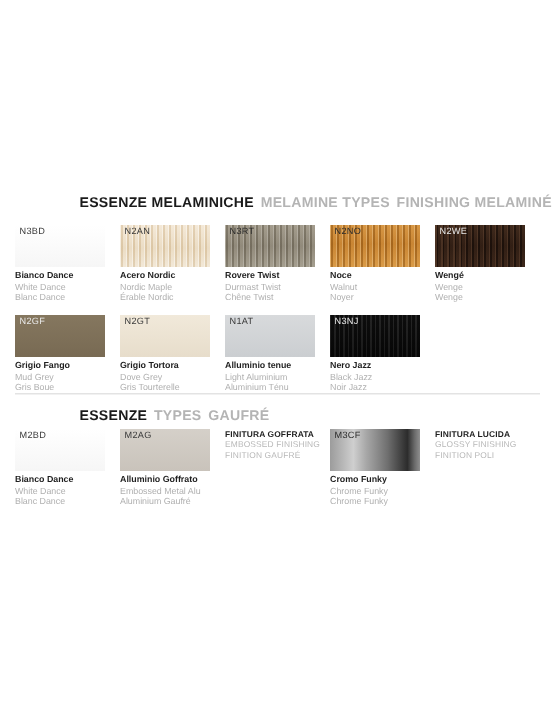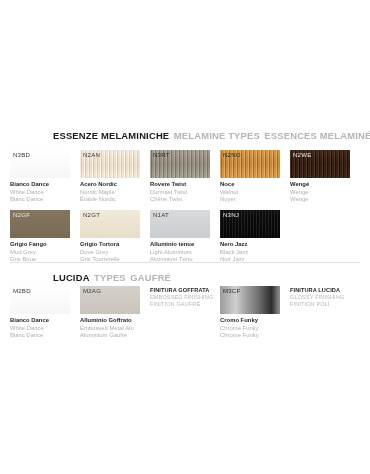--- a/index.html
+++ b/index.html
@@ -128,21 +128,21 @@
   }
 </style>
 </head>
 <body>
 
 <div class="sheet">
 
   <div class="section-head" style="left:10px;top:126px;">
     <span class="it">ESSENZE MELAMINICHE</span>
     <span class="en">MELAMINE TYPES</span>
-    <span class="fr">ESSENCES MELAMINÉ</span>
+    <span class="fr">FINISHING MELAMINÉ</span>
   </div>
 
   <div class="cell" style="left:10px;top:150px;">
     <div class="swatch tex-white">
       <span class="code">N3BD</span>
     </div>
     <div class="names">
       <div class="n1">Bianco Dance</div>
       <div class="n2">White Dance</div>
       <div class="n3">Blanc Dance</div>
@@ -233,21 +233,21 @@
     <div class="names">
       <div class="n1">Nero Jazz</div>
       <div class="n2">Black Jazz</div>
       <div class="n3">Noir Jazz</div>
     </div>
   </div>
 
   <div class="rule" style="top:262px;"></div>
 
   <div class="section-head" style="left:10px;top:268px;">
-    <span class="it">LUCIDA</span>
+    <span class="it">ESSENZE</span>
     <span class="en">TYPES</span>
     <span class="fr">GAUFRÉ</span>
   </div>
 
   <div class="cell" style="left:10px;top:286px;">
     <div class="swatch tex-white">
       <span class="code">M2BD</span>
     </div>
     <div class="names">
       <div class="n1">Bianco Dance</div>

